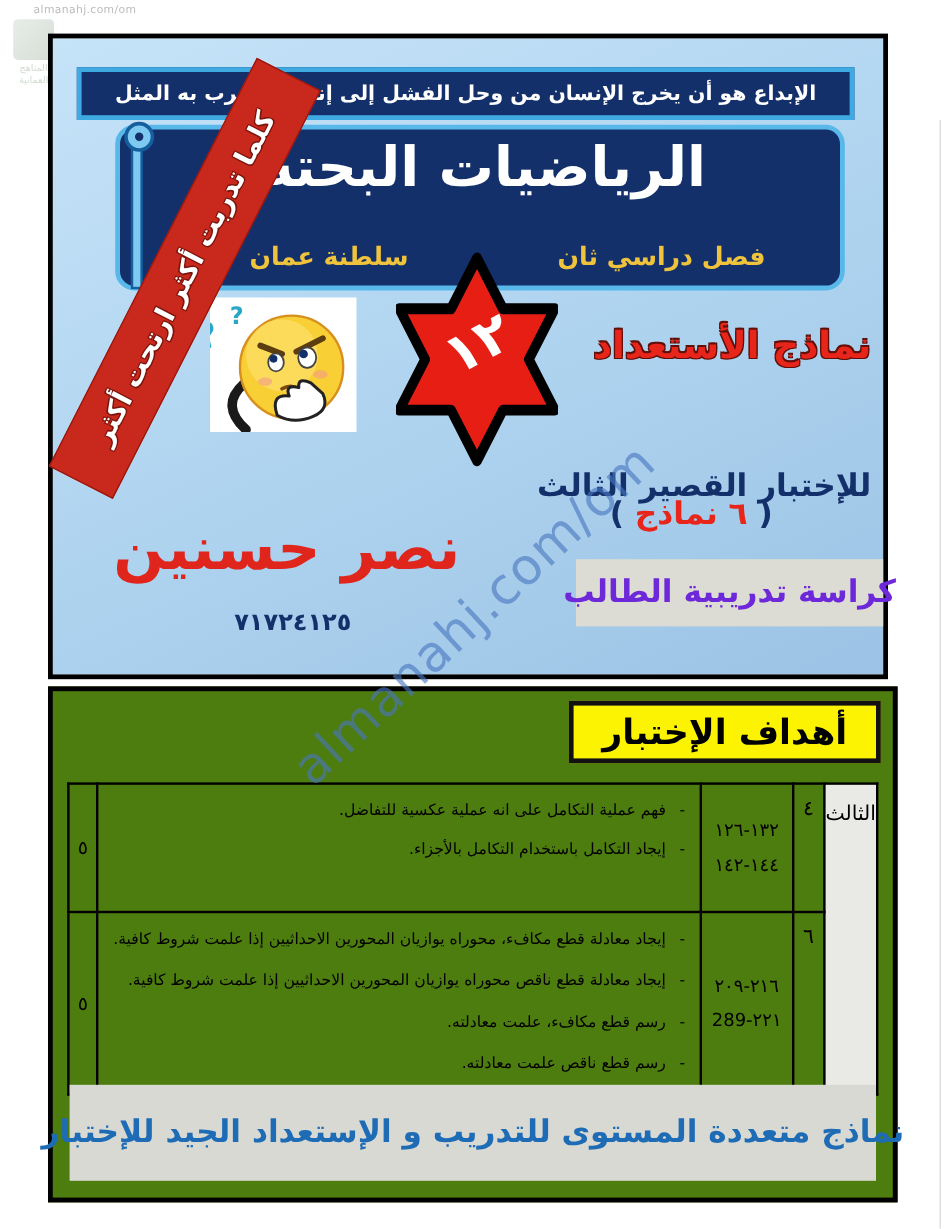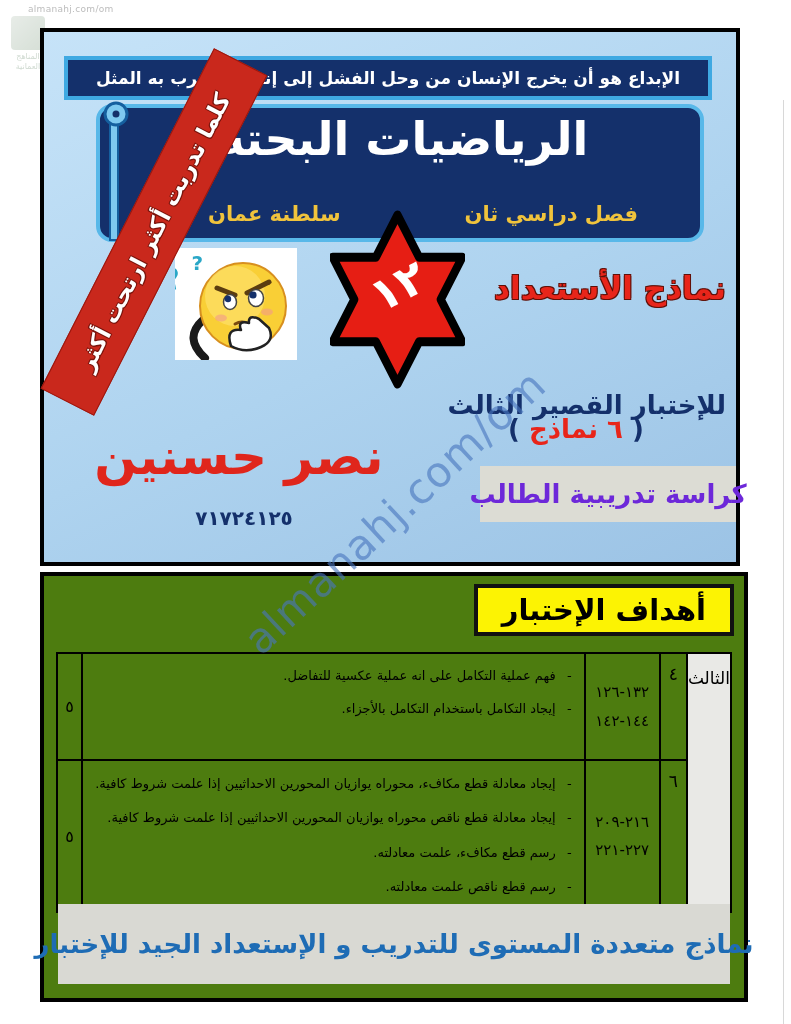--- a/index.html
+++ b/index.html
@@ -227,21 +227,21 @@
       <td class="items-cell">
         <div class="obj-item"><span class="dash">-</span><span>فهم عملية التكامل على انه عملية عكسية للتفاضل.</span></div>
         <div class="obj-item"><span class="dash">-</span><span>إيجاد التكامل باستخدام التكامل بالأجزاء.</span></div>
       </td>
       <td class="marks-cell">٥</td>
     </tr>
     <tr class="row2">
       <td class="lesson-cell">٦</td>
       <td class="pages-cell">
         <div>٢١٦-٢٠٩</div>
-        <div>٢٢٧-٢٢١</div>
+        <div>289-٢٢١</div>
       </td>
       <td class="items-cell">
         <div class="obj-item"><span class="dash">-</span><span>إيجاد معادلة قطع مكافء، محوراه يوازيان المحورين الاحداثيين إذا علمت شروط كافية.</span></div>
         <div class="obj-item"><span class="dash">-</span><span>إيجاد معادلة قطع ناقص محوراه يوازيان المحورين الاحداثيين إذا علمت شروط كافية.</span></div>
         <div class="obj-item"><span class="dash">-</span><span>رسم قطع مكافء، علمت معادلته.</span></div>
         <div class="obj-item"><span class="dash">-</span><span>رسم قطع ناقص علمت معادلته.</span></div>
       </td>
       <td class="marks-cell">٥</td>
     </tr>
   </tbody>

